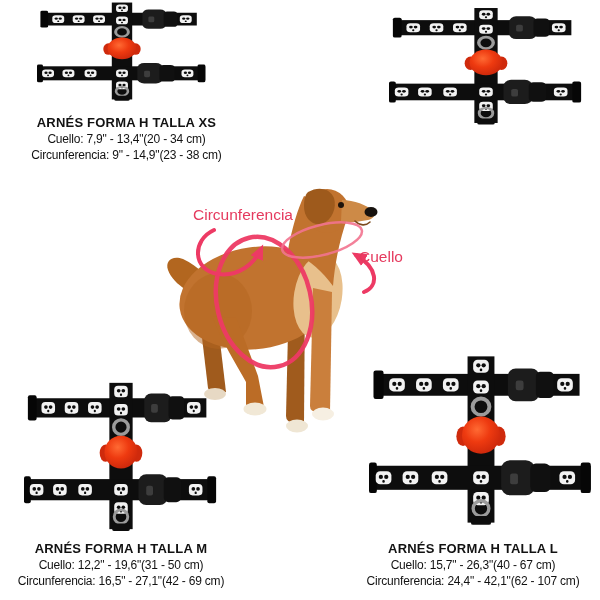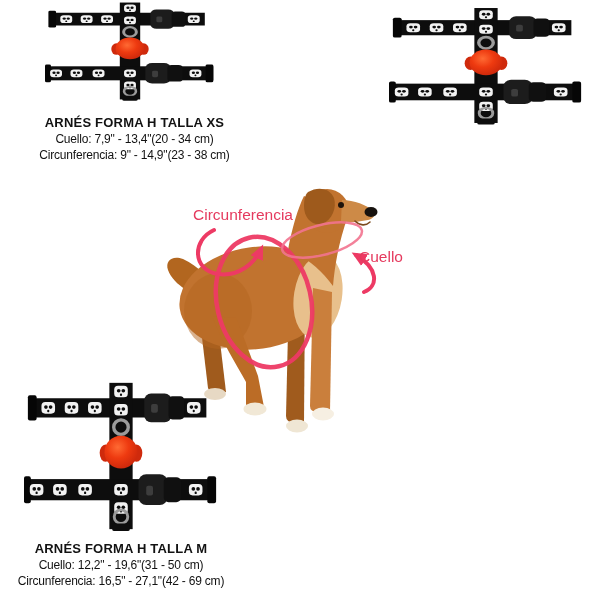--- a/index.html
+++ b/index.html
@@ -4,21 +4,21 @@
 <style>
   html,body{margin:0;padding:0;background:#fff;}
   body{width:600px;height:600px;font-family:"Liberation Sans",sans-serif;}
   .canvas{position:relative;width:600px;height:600px;background:#fff;overflow:hidden;}
   .card{position:absolute;}
   .card .harness{position:absolute;display:block;}
   .card .text{position:absolute;left:0;right:0;text-align:center;color:#121212;}
   .card h3{margin:0;font-size:13px;font-weight:700;letter-spacing:.2px;white-space:nowrap;}
   .card p{margin:2px 0 0;font-size:12px;letter-spacing:-0.2px;white-space:nowrap;}
   
-  .card.xs{left:12px;top:6;width:245px;height:175px;}
+  .card.xs{left:4px;top:6;width:245px;height:175px;}
   .card.xs .harness{left:33px;top:0;width:170px;height:102px;}
   .card.xs .text{top:115px;}
   .card.s{left:350px;top:4px;width:245px;height:190px;}
   .card.s .harness{left:39px;top:1px;width:194px;height:121px;}
   .card.s .text{top:132px;}
   .card.m{left:0;top:379px;width:242px;height:220px;}
   .card.m .harness{left:24px;top:0;width:194px;height:154px;}
   .card.m .text{top:162px;}
   .card.l{left:350px;top:352px;width:246px;height:246px;}
   .card.l .harness{left:19px;top:0;width:224px;height:175px;}
@@ -110,20 +110,30 @@
     <svg class="harness" viewBox="0 0 200 160" preserveAspectRatio="none">
         <use href="#harness-art"></use>
       </svg>
     <div class="text">
       <h3>ARNÉS FORMA H TALLA M</h3>
       <p>Cuello: 12,2" - 19,6"(31 - 50 cm)</p>
       <p>Circunferencia: 16,5" - 27,1"(42 - 69 cm)</p>
     </div>
   </section>
 
+  <section class="card l">
+    <svg class="harness" viewBox="0 0 200 160" preserveAspectRatio="none">
+        <use href="#harness-art"></use>
+      </svg>
+    <div class="text">
+      <h3>ARNÉS FORMA H TALLA L</h3>
+      <p>Cuello: 15,7" - 26,3"(40 - 67 cm)</p>
+      <p>Circunferencia: 24,4" - 42,1"(62 - 107 cm)</p>
+    </div>
+  </section>
 
   <svg class="dog" viewBox="0 0 265 252">
     <g>
 
       <path d="M46,118 L56,202 Q58,208 66,208 L74,206 L64,122 Z" fill="#a05b1d"></path>
       <ellipse cx="63" cy="208" rx="11" ry="6" fill="#e7d9c4"></ellipse>
       <path d="M137,104 L134,230 Q134,236 142,237 L152,237 L153,106 Z" fill="#a05b1d"></path>
       <ellipse cx="145" cy="240" rx="11" ry="6.5" fill="#efe6d4"></ellipse>
 
       <path d="M60,112 C42,110 22,100 16,84 C13,75 20,69 31,73 C47,80 58,94 66,104 Z" fill="#b2661f"></path>

